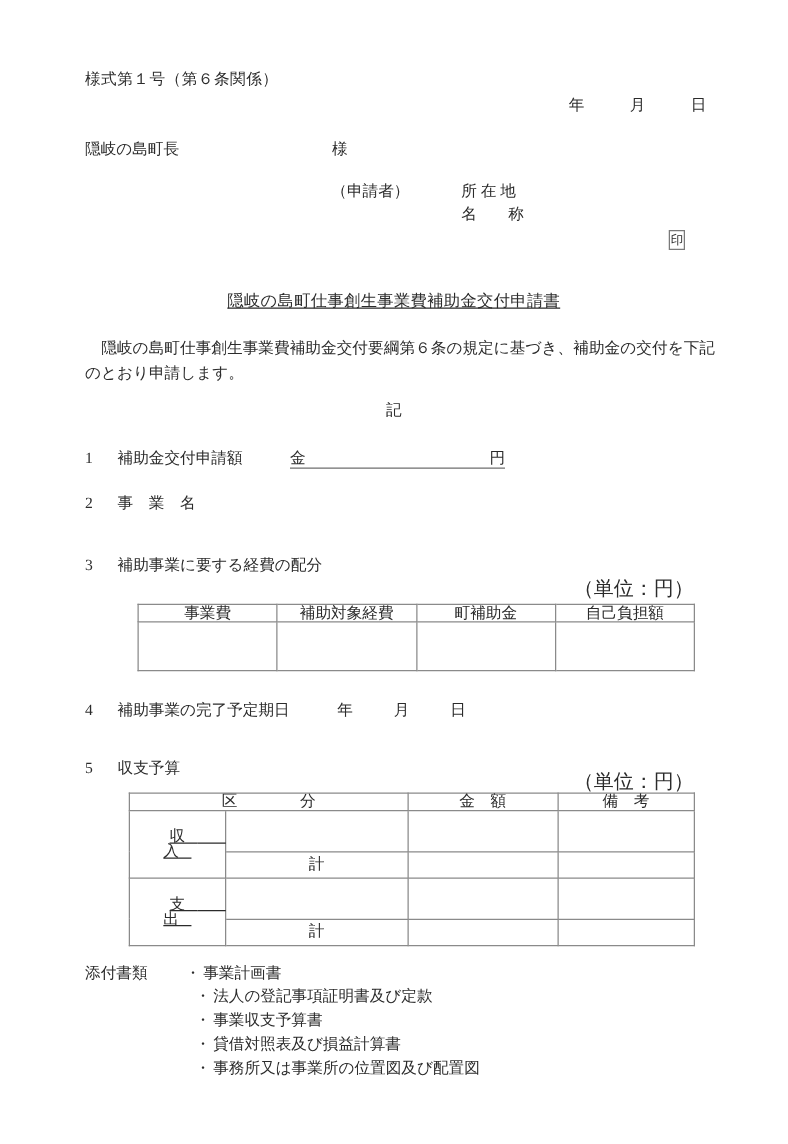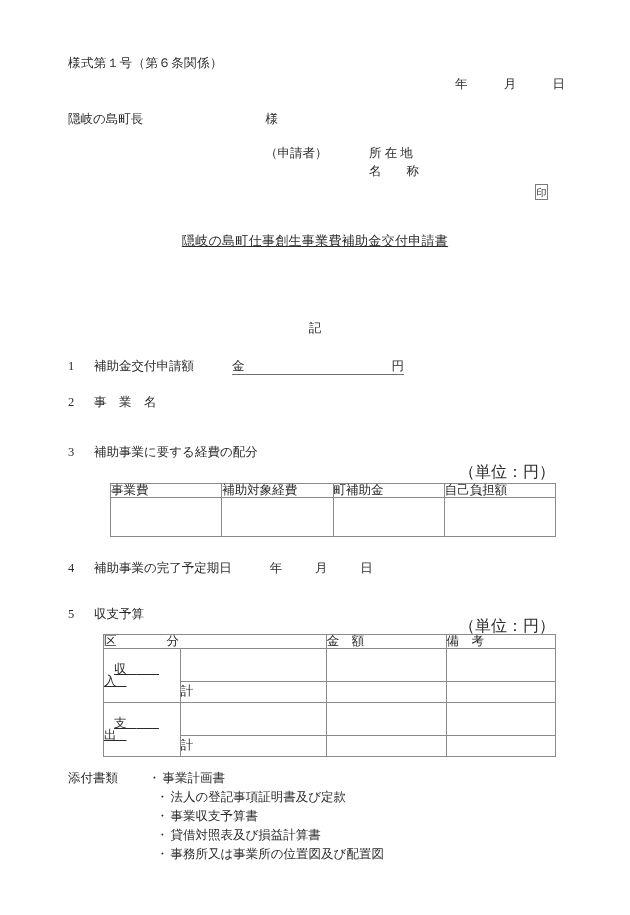--- a/index.html
+++ b/index.html
@@ -141,21 +141,21 @@
 
   
   table.grid {
     border-collapse: collapse;
     table-layout: fixed;
     font-size: 12.5px;
   }
   table.grid td, table.grid th {
     border: 1px solid #8a8a8a;
     font-weight: normal;
-    text-align: left;
+    text-align: center;
     vertical-align: middle;
     padding: 0;
   }
   
   .table-expense {
     left: 110px; top: 483px;
     width: 446px;
   }
   .table-expense td { height: 26px; }
   .table-expense tr.blank td { height: 38px; }
@@ -218,20 +218,21 @@
     </div>
     <div class="applicant-row">
       <span class="applicant-tag"></span>
       <span class="applicant-label">名　　称</span>
     </div>
     <div class="seal-box">印</div>
   </div>
 
   <div class="abs doc-title">隠岐の島町仕事創生事業費補助金交付申請書</div>
 
+  <div class="abs lead">隠岐の島町仕事創生事業費補助金交付要綱第６条の規定に基づき、補助金の交付を下記のとおり申請します。</div>
 
   <div class="abs ki">記</div>
 
   <div class="abs item item-1">
     <span class="item-num">1</span>
     <span>補助金交付申請額</span>
     <span class="amount-field">
       <span>金</span>
       <span>円</span>
     </span>

